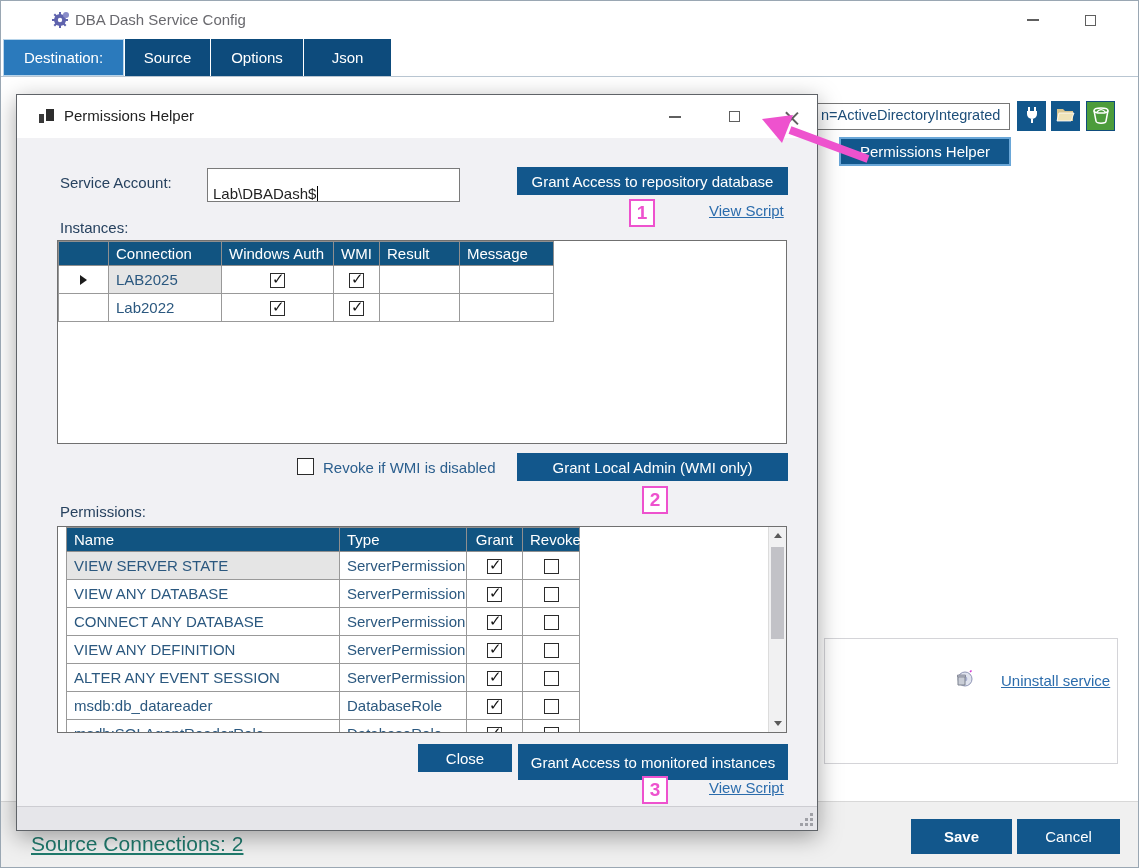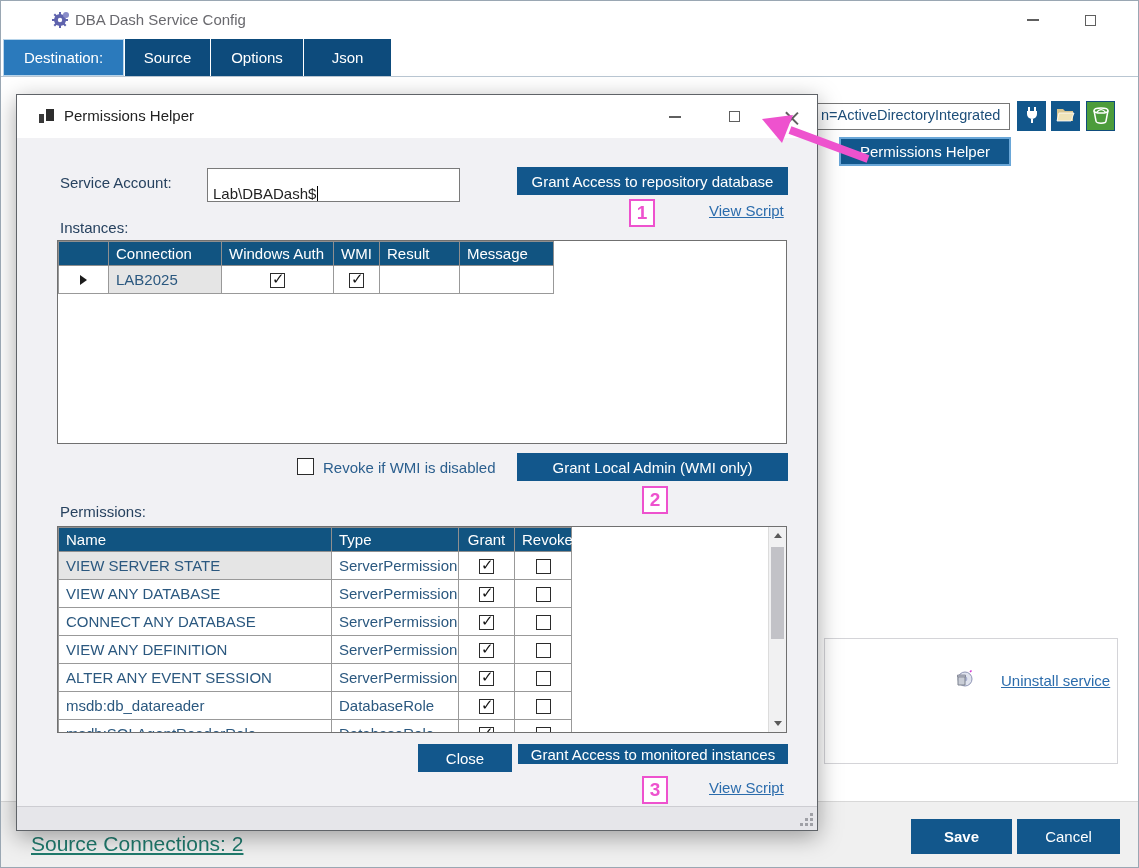--- a/index.html
+++ b/index.html
@@ -236,34 +236,43 @@
           <td class="center">
                 <div class="rowmark"></div>
               </td>
           <td class="current">LAB2025</td>
           <td class="center"><span class="cb checked"></span></td>
           <td class="center"><span class="cb checked"></span></td>
           <td></td>
           <td></td>
           <td class="filler"></td>
         </tr>
+        <tr>
+          <td class="center"></td>
+          <td>Lab2022</td>
+          <td class="center"><span class="cb checked"></span></td>
+          <td class="center"><span class="cb checked"></span></td>
+          <td></td>
+          <td></td>
+          <td class="filler"></td>
+        </tr>
       </tbody>
         </table>
     </div>
 
     <span class="cb big" style="position:absolute;left:280px;top:363px;"></span>
     <span class="dlabel" style="left:306px;top:364px;color:#2b5f8e;">Revoke if WMI is disabled</span>
     <button class="btn" style="position:absolute;left:500px;top:358px;width:271px;height:28px;">
         <span>Grant Local Admin (WMI only)</span>
       </button>
     <div class="badge" style="left:625px;top:391px;">2</div>
 
     <span class="dlabel" style="left:43px;top:408px;">Permissions:</span>
 
-    <div class="gridbox" style="left:40px;top:431px;width:730px;height:207px;">
+    <div class="gridbox" style="left:40px;top:431px;width:730px;height:207px;padding-left:8px;">
       <table class="grid">
         <colgroup>
             <col style="width:273px">
             <col style="width:127px">
             <col style="width:56px">
             <col style="width:57px">
             <col>
           </colgroup>
         <tbody>
             <tr>
@@ -331,21 +340,21 @@
         <div class="sb-thumb" style="top:20px;height:92px;"></div>
         <div class="sb-arrow" style="bottom:0;">
             <div class="sb-dn-g"></div>
           </div>
       </div>
     </div>
 
     <button class="btn" style="position:absolute;left:401px;top:649px;width:94px;height:28px;">
         <span>Close</span>
       </button>
-    <button class="btn" style="position:absolute;left:501px;top:649px;width:270px;height:20px;">
+    <button class="btn" style="position:absolute;left:501px;top:649px;width:270px;height:36px;">
         <span>Grant Access to monitored instances</span>
       </button>
     <div class="badge" style="left:625px;top:681px;">3</div>
     <a class="link" style="position:absolute;left:692px;top:684px;">View Script</a>
 
     <div class="dlg-strip">
       <div class="grip"></div>
     </div>
   </div>
 

